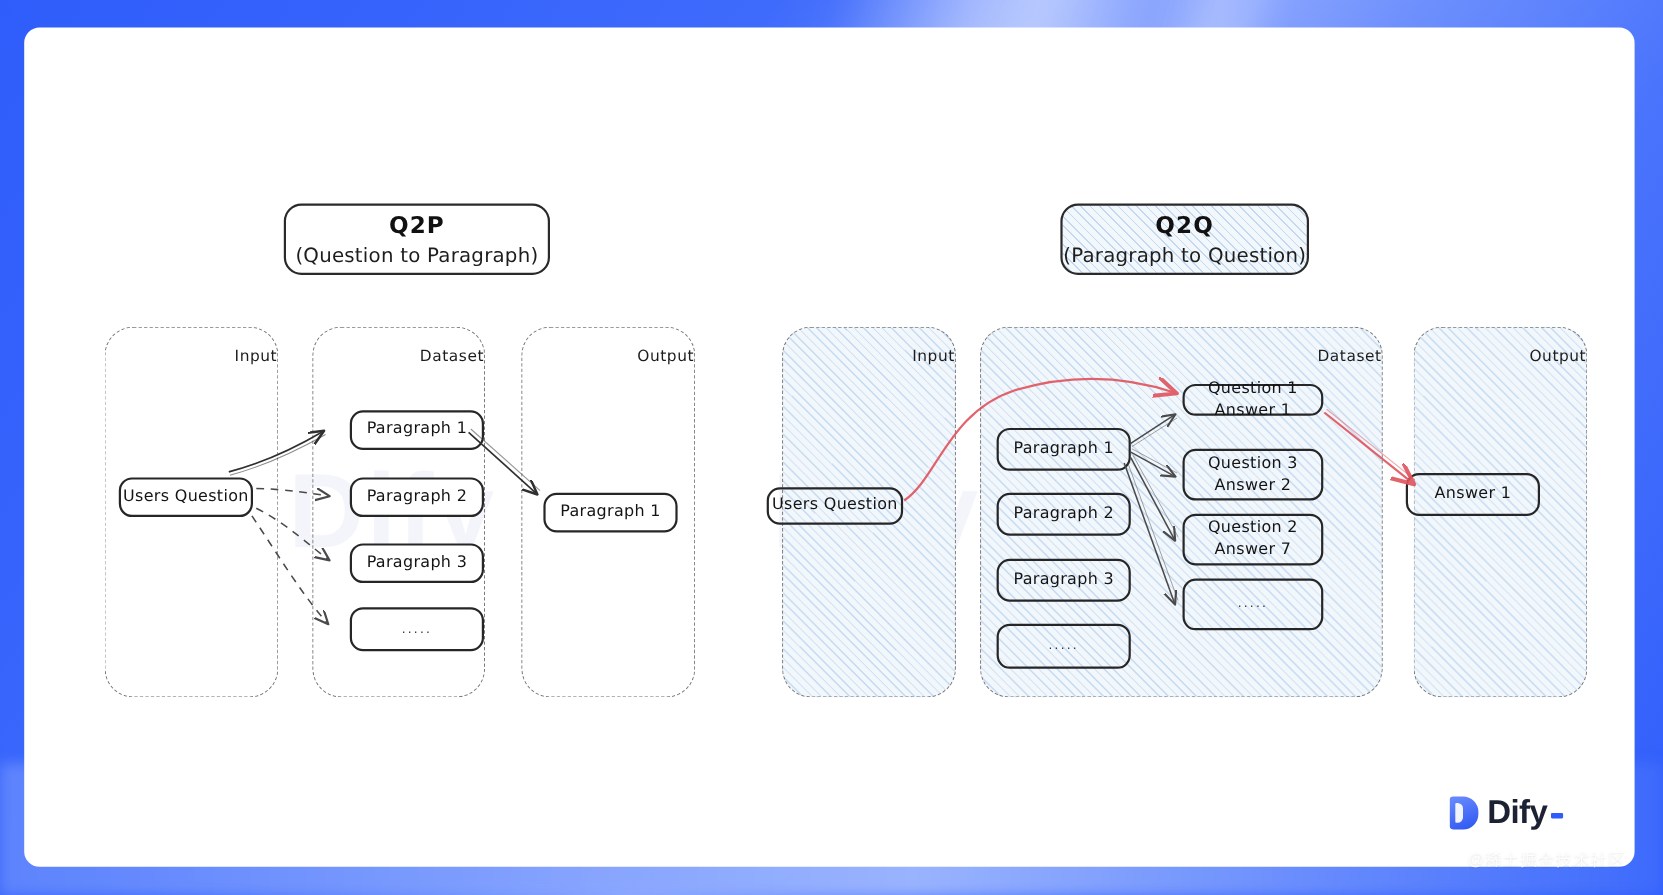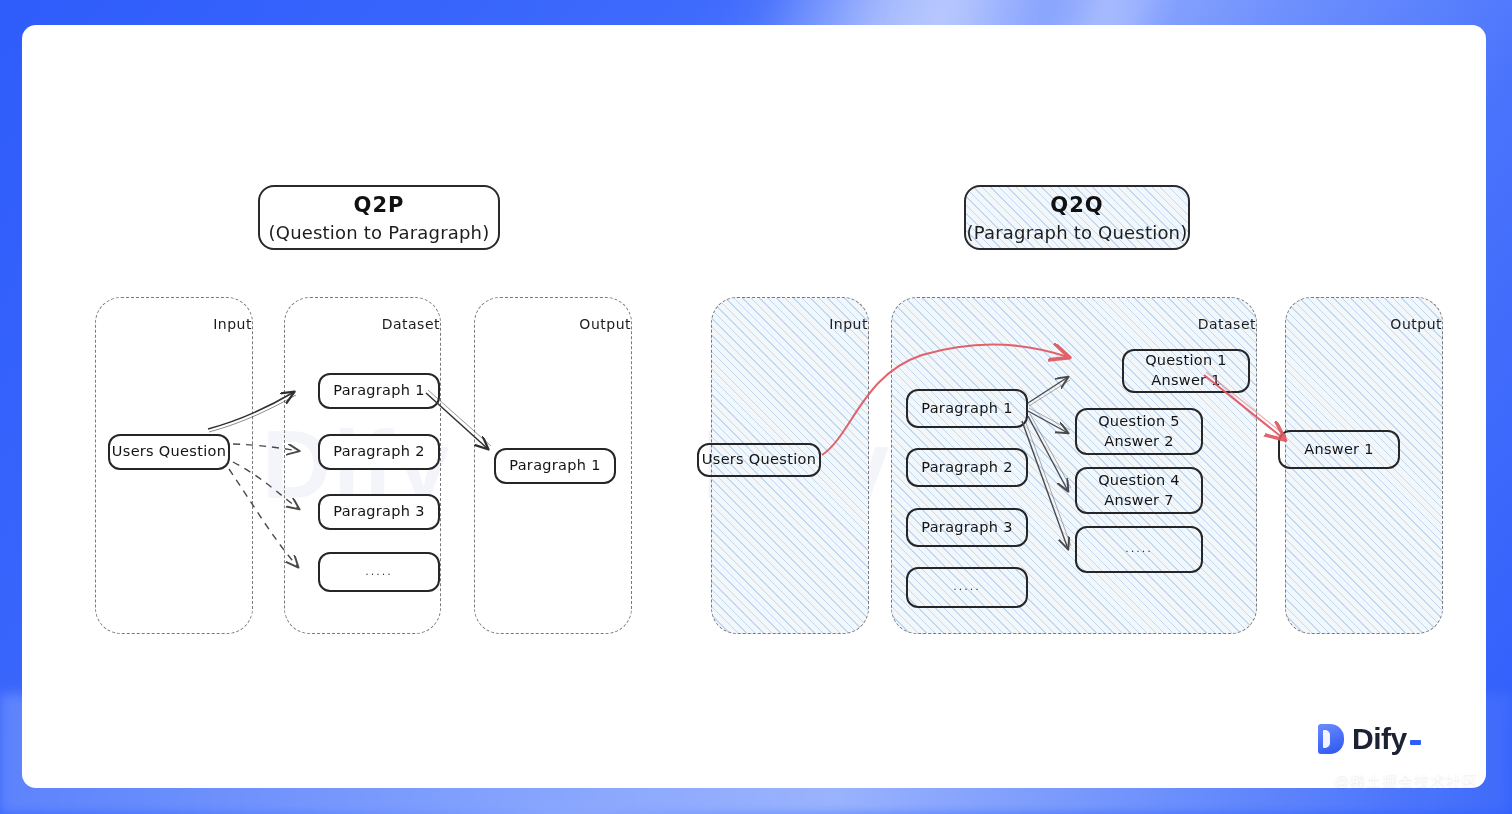--- a/index.html
+++ b/index.html
@@ -169,30 +169,30 @@
     <div class="node hand clear" style="left:884px;top:423px;width:122px;height:39px;">
       <span class="ln">Paragraph 2</span>
     </div>
     <div class="node hand clear" style="left:884px;top:483px;width:122px;height:39px;">
       <span class="ln">Paragraph 3</span>
     </div>
     <div class="node hand clear" style="left:884px;top:542px;width:122px;height:41px;">
       <span class="ln dots">.....</span>
     </div>
 
-    <div class="node hand clear" style="left:1100px;top:324px;width:128px;height:44px;">
+    <div class="node hand clear" style="left:1053px;top:324px;width:128px;height:29px;">
       <span class="ln">Question 1</span>
       <span class="ln">Answer 1</span>
     </div>
     <div class="node hand clear" style="left:1053px;top:383px;width:128px;height:47px;">
-      <span class="ln">Question 5</span>
+      <span class="ln">Question 3</span>
       <span class="ln">Answer 2</span>
     </div>
     <div class="node hand clear" style="left:1053px;top:442px;width:128px;height:47px;">
-      <span class="ln">Question 4</span>
+      <span class="ln">Question 2</span>
       <span class="ln">Answer 7</span>
     </div>
     <div class="node hand clear" style="left:1053px;top:501px;width:128px;height:47px;">
       <span class="ln dots">.....</span>
     </div>
 
     <div class="node hand clear" style="left:1256px;top:405px;width:122px;height:39px;">
       <span class="ln">Answer 1</span>
     </div>
 

